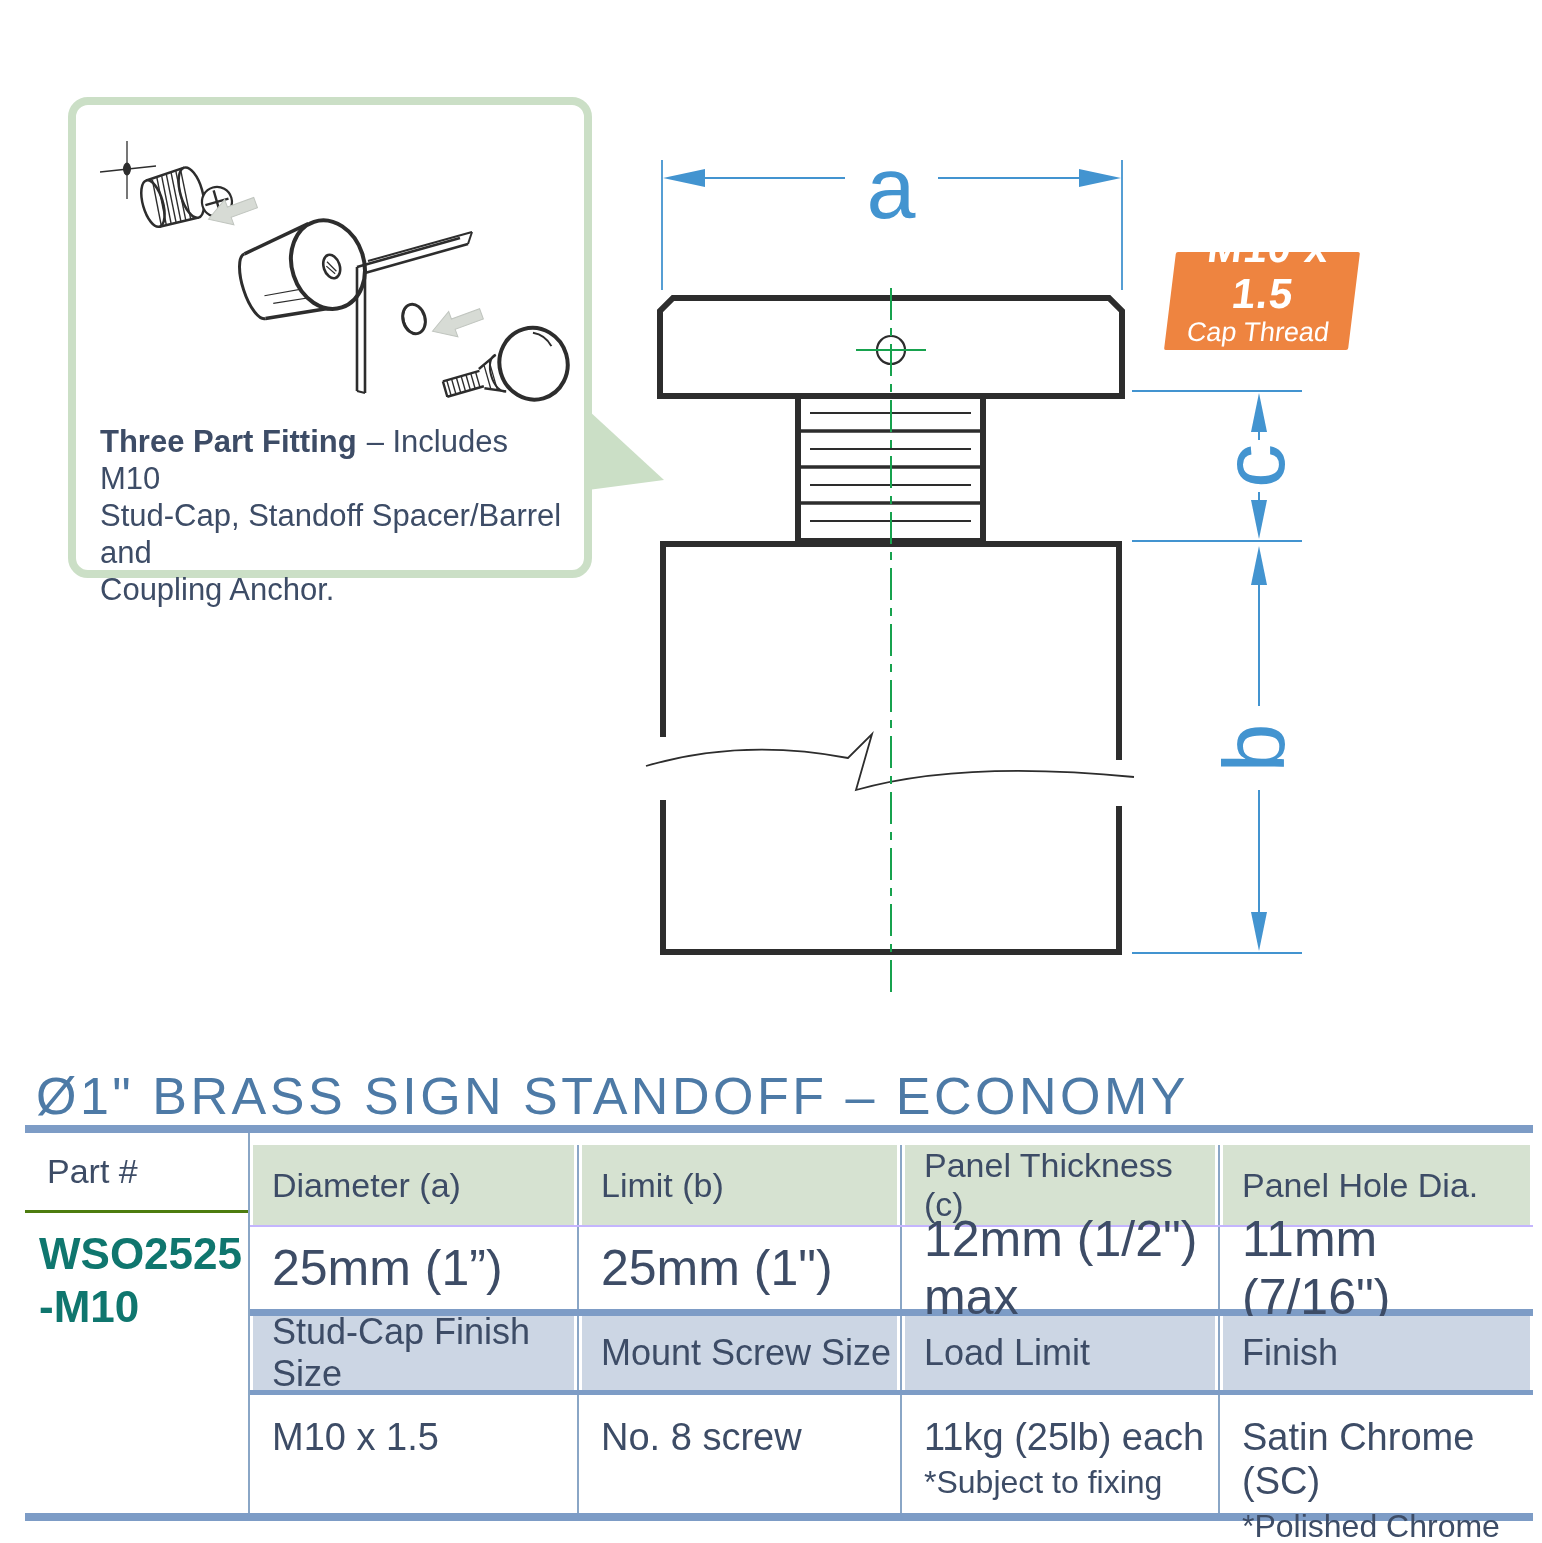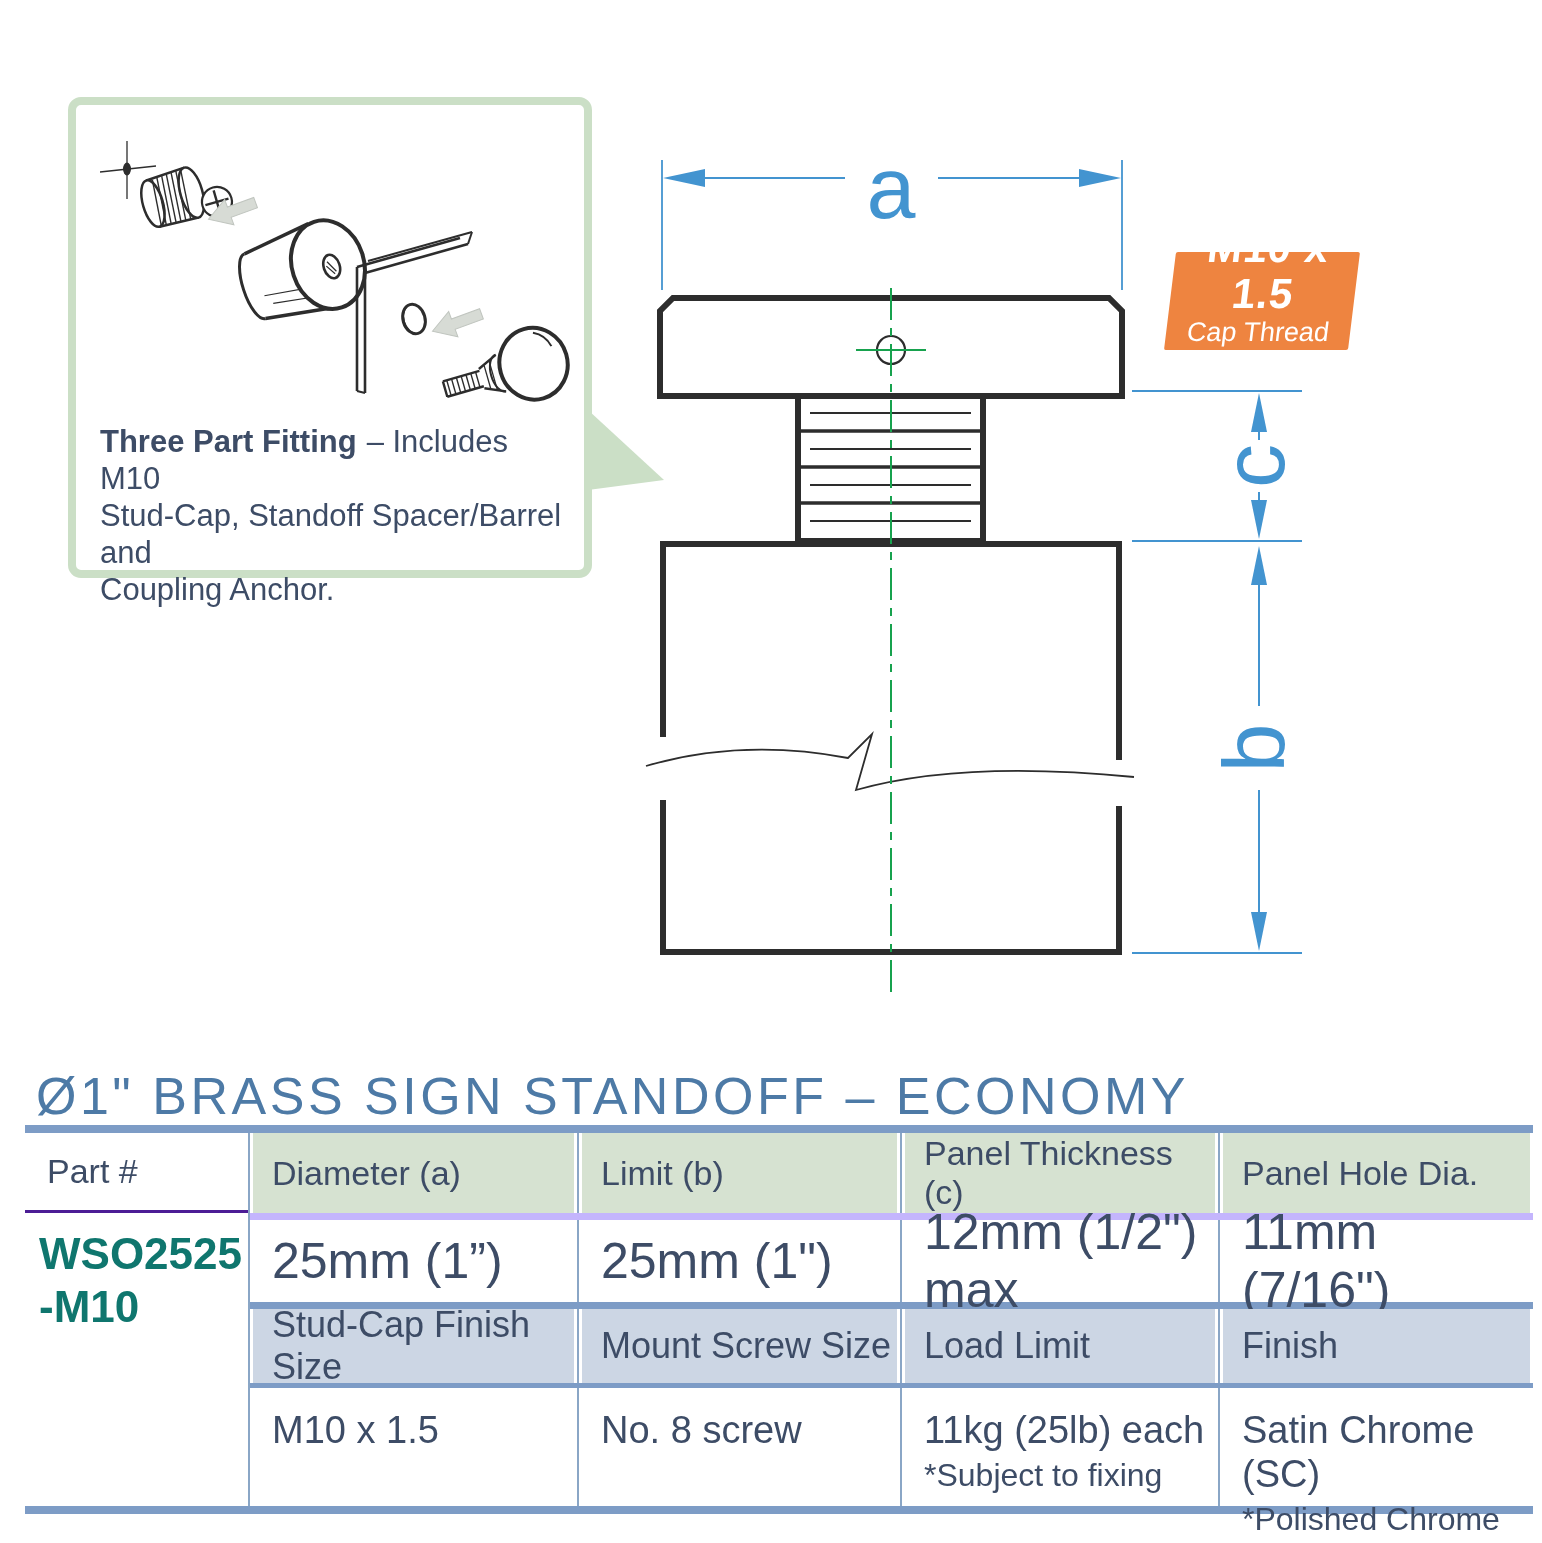--- a/index.html
+++ b/index.html
@@ -3,21 +3,21 @@
 <meta charset="utf-8">
 <style>
   html,body{margin:0;padding:0;}
   body{
     width:1542px;height:1543px;position:relative;background:#ffffff;
     font-family:"Liberation Sans", sans-serif;overflow:hidden;color:#3d4c66;
   }
   
   .callout{
     position:absolute;left:68px;top:97px;width:524px;height:481px;
-    border:8px solid #cbdfc6;border-radius:13px;background:#fff;box-sizing:border-box;
+    border:8px solid #cbdfc6;border-radius:20px;background:#fff;box-sizing:border-box;
   }
   .callout-pointer{position:absolute;left:588px;top:408px;width:82px;height:92px;}
   .exploded{position:absolute;left:0;top:0;width:508px;height:465px;}
   .callout-text{
     position:absolute;left:24px;top:318px;width:466px;
     font-size:31px;line-height:37px;color:#3d4c66;
   }
   .callout-text b{font-weight:bold;}
   .callout-text .rest{margin-left:10px;}
   
@@ -36,22 +36,22 @@
     position:absolute;left:36px;top:1066px;font-size:52px;letter-spacing:3.5px;
     color:#4d7aa6;white-space:nowrap;
   }
   
   .spec-table{position:absolute;left:25px;top:1125px;width:1508px;}
   .bar{background:#7d9cc6;height:8px;width:100%;}
   .tbody{display:flex;}
   .col-part{width:225px;box-sizing:border-box;border-right:2px solid #8aa6c6;}
   .cols-right{flex:1;}
   .cell{box-sizing:border-box;padding-left:22px;display:flex;align-items:center;}
-  .hrow1{display:flex;height:80px;border-bottom:7px solid #c4b5fd;}
-  .part-head{height:80px;border-bottom:3px solid #4c1d95;font-size:34px;}
+  .hrow1{display:flex;height:80px;border-bottom:2px solid #c4b5fd;margin-top:12px;}
+  .part-head{height:80px;border-bottom:3px solid #4d7c0f;font-size:34px;}
   .part-cell{
     padding:14px 0 0 14px;font-size:44px;font-weight:bold;line-height:53px;color:#0f766e;
   }
   .hrow1 .cell{background:#d6e2d1;font-size:34px;box-shadow:inset 3px 0 0 #fff, inset -3px 0 0 #fff;}
   .drow1{display:flex;height:82px;}
   .drow1 .cell{font-size:50px;}
   .h2bar-top{height:7px;background:#7d9cc6;}
   .h2bar-bot{height:5px;background:#7d9cc6;}
   .hrow2{display:flex;height:74px;}
   .hrow2 .cell{background:#ccd6e4;font-size:36px;box-shadow:inset 3px 0 0 #fff, inset -3px 0 0 #fff;}

